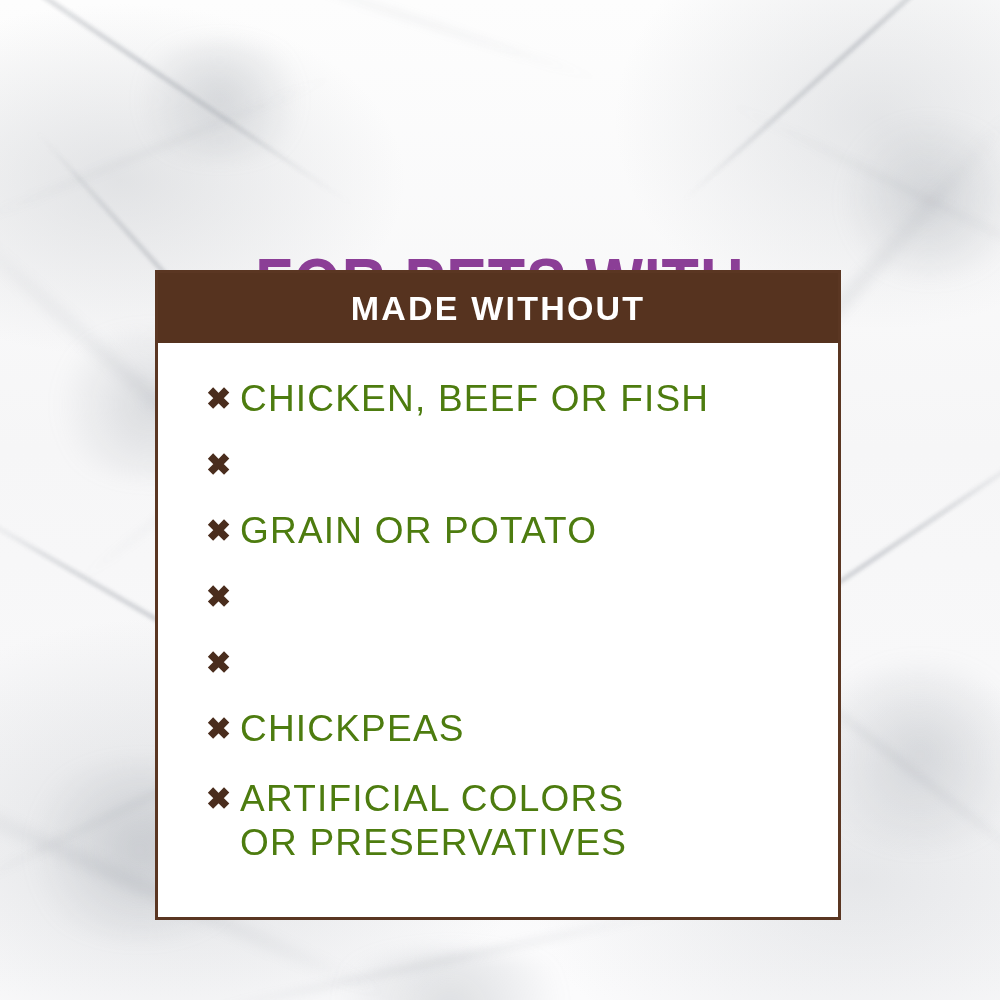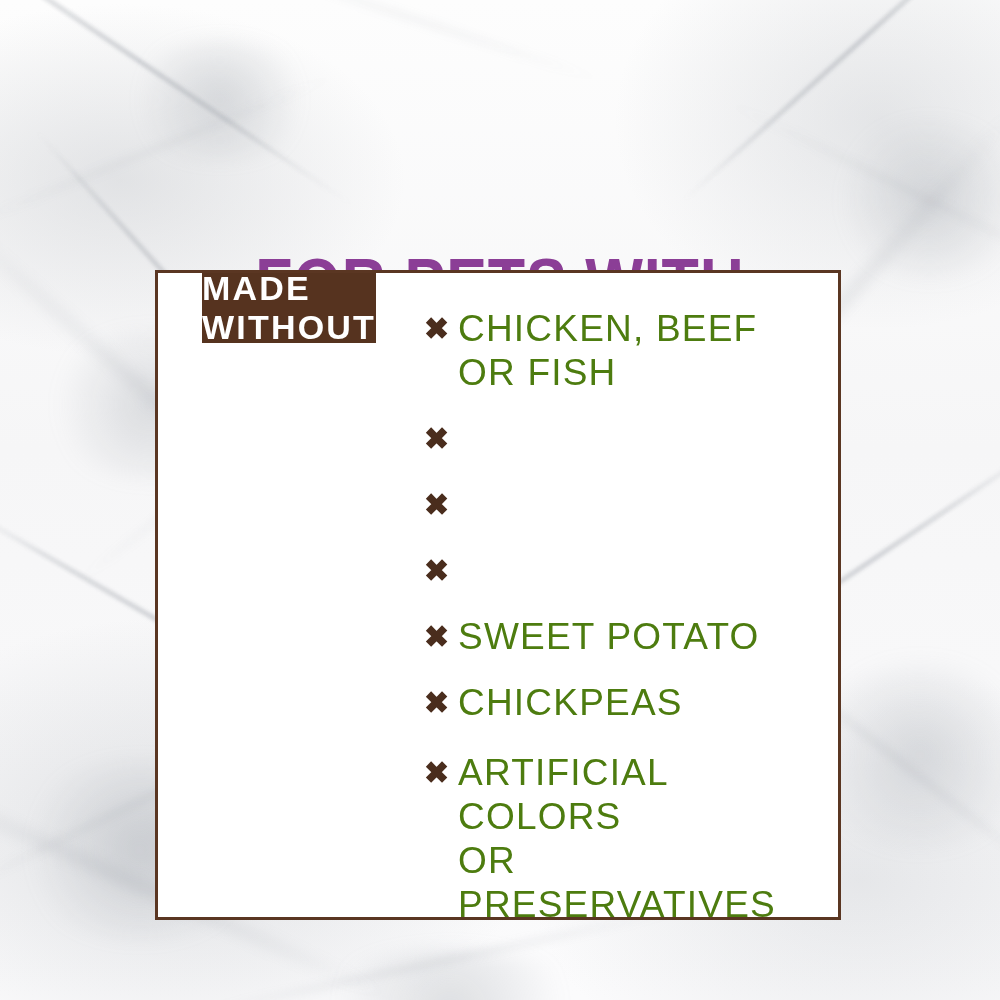--- a/index.html
+++ b/index.html
@@ -108,22 +108,21 @@
   .card {
     position: absolute;
     left: 155px;
     top: 270px;
     width: 686px;
     height: 650px;
     box-sizing: border-box;
     border: 3px solid #5a3622;
     background: #ffffff;
     display: flex;
-    flex-direction: row;
-    padding-left: 44px;
+    flex-direction: column;
   }
 
   .card-header {
     background: #56331f;
     color: #ffffff;
     height: 70px;
     flex: 0 0 70px;
     display: flex;
     align-items: center;
     justify-content: center;
@@ -216,27 +215,27 @@
       <ul class="made-list">
         <li class="made-item">
           <span class="x-mark">✖</span>
           <span class="item-label">CHICKEN, BEEF OR FISH</span>
         </li>
         <li class="made-item">
           <span class="x-mark">✖</span>
         </li>
         <li class="made-item">
           <span class="x-mark">✖</span>
-        </li>
-        <li class="made-item">
-          <span class="x-mark">✖</span>
-        </li>
-        <li class="made-item">
-          <span class="x-mark">✖</span>
-          <span class="item-label">SWEET POTATO</span>
+          <span class="item-label">GRAIN OR POTATO</span>
+        </li>
+        <li class="made-item">
+          <span class="x-mark">✖</span>
+        </li>
+        <li class="made-item">
+          <span class="x-mark">✖</span>
         </li>
         <li class="made-item">
           <span class="x-mark">✖</span>
           <span class="item-label">CHICKPEAS</span>
         </li>
         <li class="made-item two-line">
           <span class="x-mark">✖</span>
           <span class="item-label">ARTIFICIAL COLORS
 OR PRESERVATIVES</span>
         </li>

